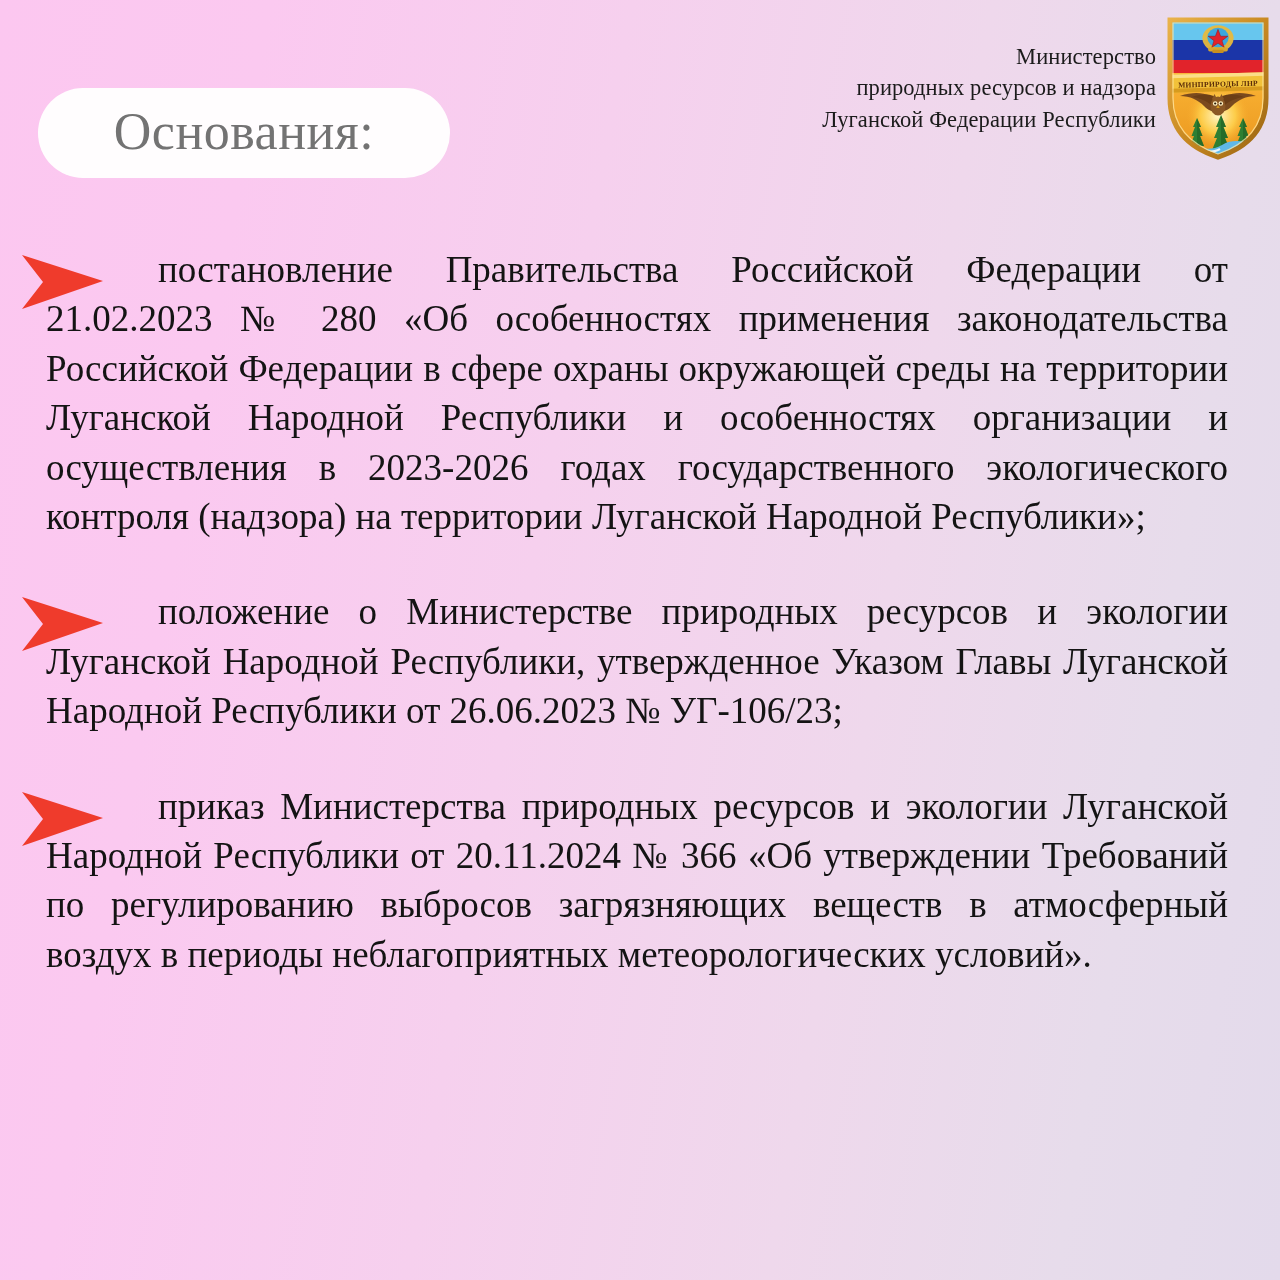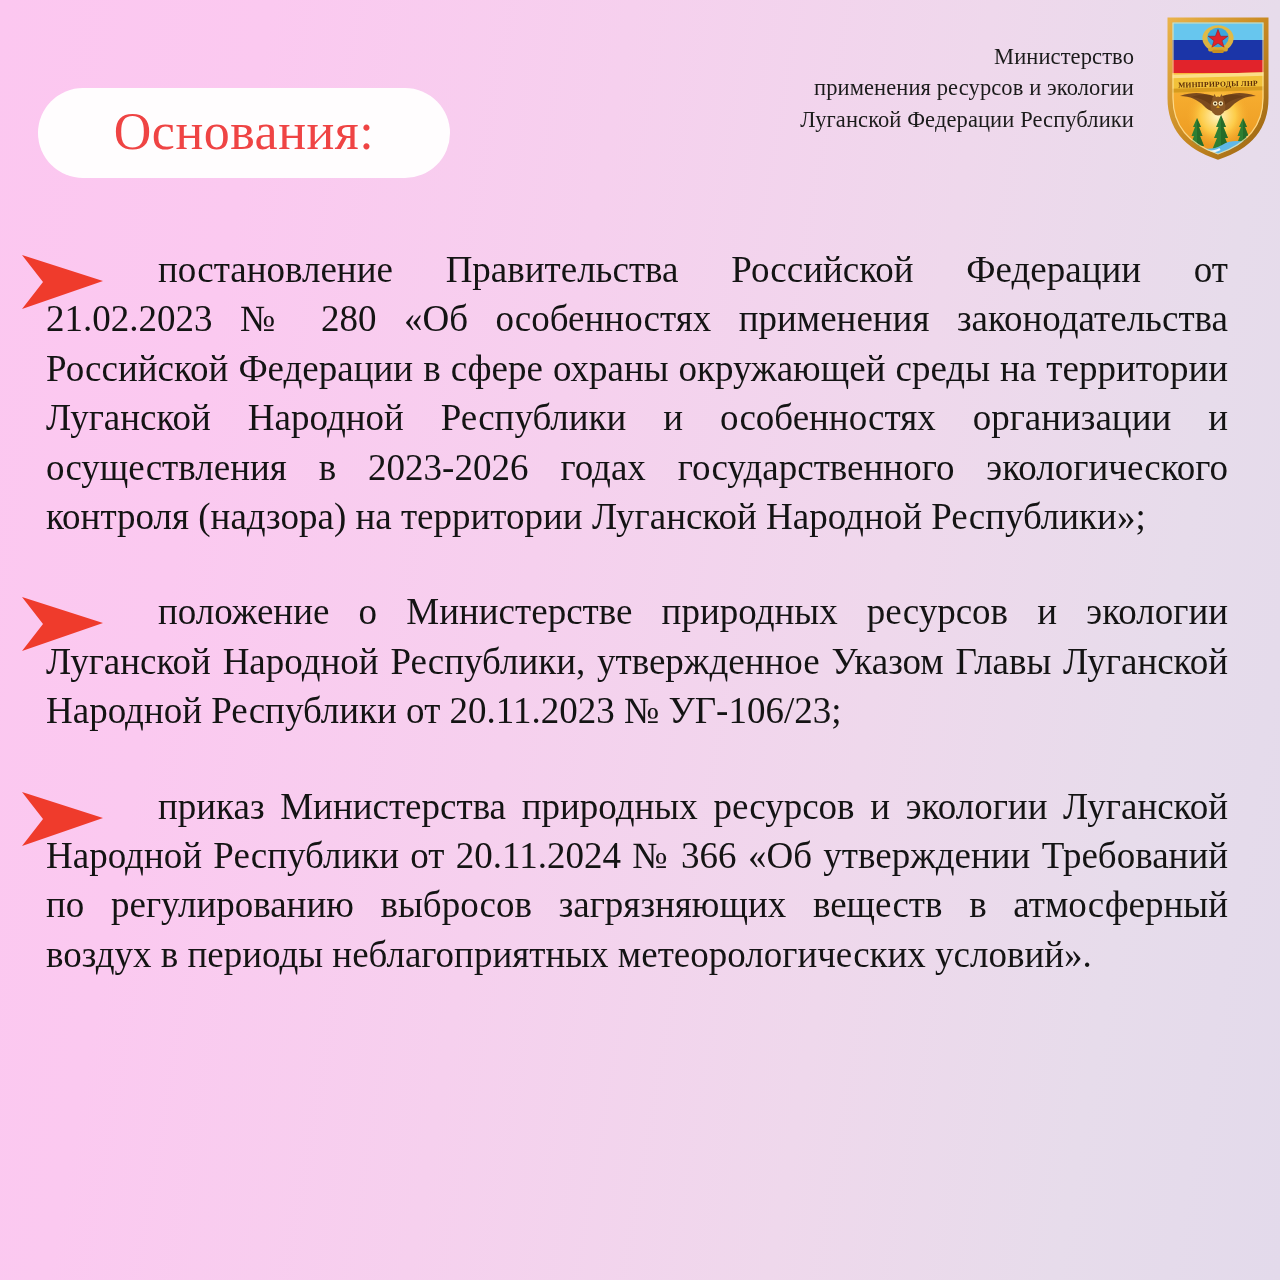--- a/index.html
+++ b/index.html
@@ -29,21 +29,21 @@
     overflow: hidden;
   }
 
   
   .masthead {
     position: absolute;
     top: 14px;
     right: 8px;
     display: flex;
     align-items: center;
-    gap: 30px;
+    gap: 8px;
     margin-left: 28px;
   }
 
   .masthead-text {
     text-align: right;
     font-family: "Liberation Serif", "DejaVu Serif", serif;
     font-size: 22.5px;
     line-height: 1.40;
     color: #1b1b1b;
     letter-spacing: 0.1px;
@@ -73,21 +73,21 @@
     border-radius: 46px;
     display: flex;
     align-items: center;
     justify-content: center;
   }
 
   .title-pill-text {
     font-family: "Liberation Serif", "DejaVu Serif", serif;
     font-size: 52px;
     font-weight: 400;
-    color: #ef4444;
+    color: #737373;
     letter-spacing: 0.5px;
     padding-bottom: 4px;
   }
 
   
   .body-area {
     position: absolute;
     left: 46px;
     top: 208px;
     width: 1182px;
@@ -122,21 +122,21 @@
   }
 </style>
 </head>
 <body>
 
 <div class="slide">
 
   <div class="masthead">
     <div class="masthead-text">
       <span class="ml">Министерство</span>
-      <span class="ml">применения ресурсов и экологии</span>
+      <span class="ml">природных ресурсов и надзора</span>
       <span class="ml">Луганской Федерации Республики</span>
     </div>
 
     <svg class="emblem" viewBox="0 0 108 148">
       <defs>
         <clipPath id="shieldClip">
           <path d="M6 6 H102 V84 C102 116 82 134 54 143 C26 134 6 116 6 84 Z"></path>
         </clipPath>
         <linearGradient id="sunGrad" x1="0" y1="0" x2="0" y2="1">
           <stop offset="0%" stop-color="#FFE27A"></stop>
@@ -227,21 +227,21 @@
       <svg class="bullet-arrow" viewBox="0 0 86 62">
         <path d="M3 4 L84 30 L3 58 L24 31 Z" fill="#EF3B2C"></path>
       </svg>
       <p class="bullet-text">постановление Правительства Российской Федерации от 21.02.2023 № 280 «Об особенностях применения законодательства Российской Федерации в сфере охраны окружающей среды на территории Луганской Народной Республики и особенностях организации и осуществления в 2023-2026 годах государственного экологического контроля (надзора) на территории Луганской Народной Республики»;</p>
     </div>
 
     <div class="bullet-block">
       <svg class="bullet-arrow" viewBox="0 0 86 62">
         <path d="M3 4 L84 30 L3 58 L24 31 Z" fill="#EF3B2C"></path>
       </svg>
-      <p class="bullet-text">положение о Министерстве природных ресурсов и экологии Луганской Народной Республики, утвержденное Указом Главы Луганской Народной Республики от 20.11.2023 № УГ-106/23;</p>
+      <p class="bullet-text">положение о Министерстве природных ресурсов и экологии Луганской Народной Республики, утвержденное Указом Главы Луганской Народной Республики от 26.06.2023 № УГ-106/23;</p>
     </div>
 
     <div class="bullet-block">
       <svg class="bullet-arrow" viewBox="0 0 86 62">
         <path d="M3 4 L84 30 L3 58 L24 31 Z" fill="#EF3B2C"></path>
       </svg>
       <p class="bullet-text">приказ Министерства природных ресурсов и экологии Луганской Народной Республики от 20.11.2024 № 366 «Об утверждении Требований по регулированию выбросов загрязняющих веществ в атмосферный воздух в периоды неблагоприятных метеорологических условий».</p>
     </div>
 
   </div>

